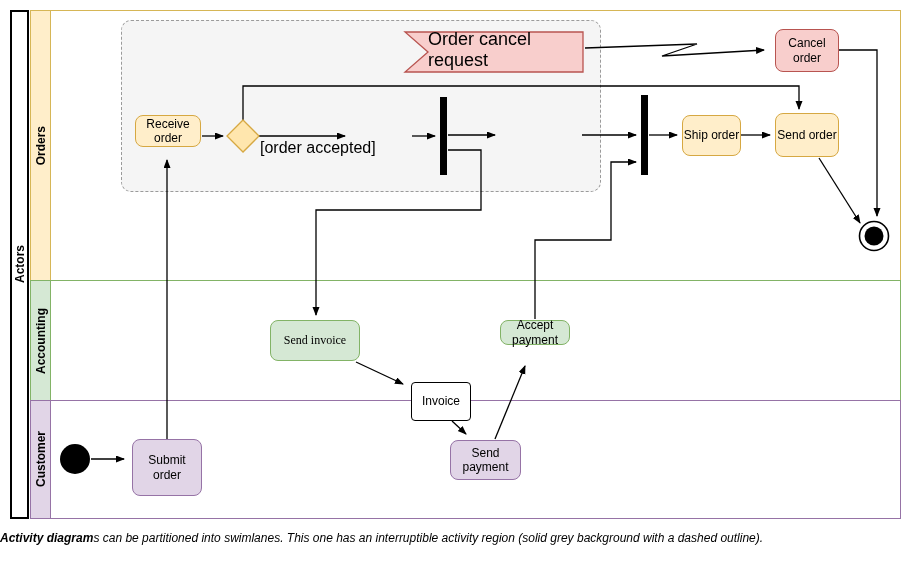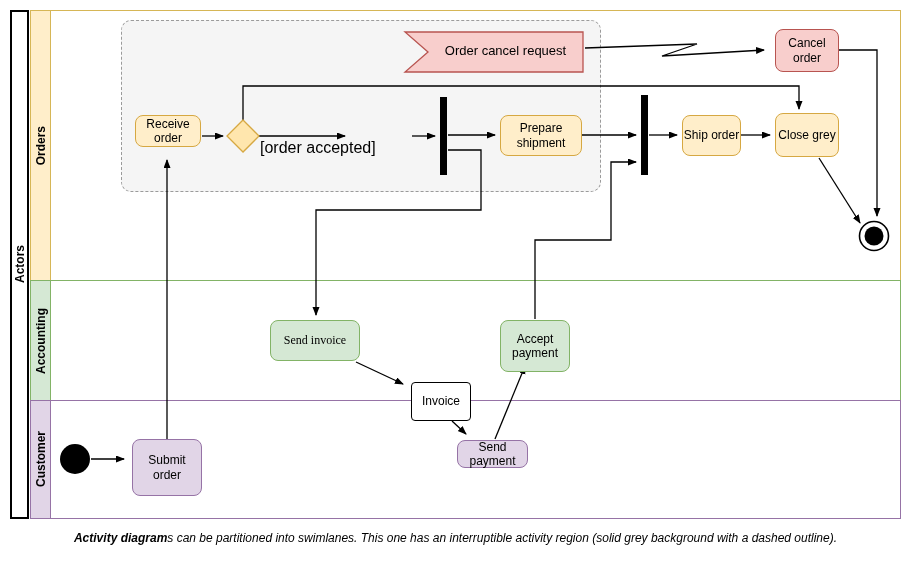--- a/index.html
+++ b/index.html
@@ -45,28 +45,28 @@
     text-align:center;font-size:12px;line-height:1.18;border:1px solid;border-radius:8px;
     box-sizing:border-box;padding:0;
   }
   .n-yellow{background:#ffeeca;border-color:#d6a842;}
   .n-green{background:#d5e8d4;border-color:#82b366;}
   .n-purple{background:#e1d5e7;border-color:#9673a6;}
   .n-pink{background:#f8cecc;border-color:#b85450;}
   .n-plain{background:#fff;border-color:#000;border-radius:4px;border-width:1.5px;}
   .signal-label{
     position:absolute;left:428px;top:32px;width:155px;height:36px;z-index:3;
-    display:flex;align-items:center;justify-content:center;font-size:13px;
+    display:flex;align-items:center;justify-content:center;font-size:18px;
   }
   .edge-label{
     position:absolute;left:260px;top:139px;z-index:3;font-size:16px;white-space:nowrap;
   }
   
   .caption{
-    position:absolute;left:0;top:531px;width:911px;text-align:center;
+    position:absolute;left:0;top:531px;width:911px;text-align:left;
     font-size:12px;font-style:italic;z-index:3;
   }
   .caption .b{font-weight:bold;}
 </style>
 </head>
 <body>
 
 <div class="stage">
 
   <div class="actors-box">
@@ -125,28 +125,27 @@
     <rect x="440" y="97" width="7" height="78" fill="#000"></rect>
     <rect x="641" y="95" width="7" height="80" fill="#000"></rect>
 
     <circle cx="75" cy="459" r="15" fill="#000"></circle>
 
     <circle cx="874" cy="236" r="14.5" fill="#fff" stroke="#000" stroke-width="1.6"></circle>
     <circle cx="874" cy="236" r="9.5" fill="#000"></circle>
   </svg>
 
   <div class="node n-yellow" style="left:135px;top:115px;width:66px;height:32px;">Receive order</div>
-  <div class="node n-yellow" style="left:500px;top:115px;width:82px;height:41px;">Prepare shipment</div>
   <div class="node n-yellow" style="left:682px;top:115px;width:59px;height:41px;">Ship order</div>
-  <div class="node n-yellow" style="left:775px;top:113px;width:64px;height:44px;">Close grey</div>
+  <div class="node n-yellow" style="left:775px;top:113px;width:64px;height:44px;">Send order</div>
   <div class="node n-pink" style="left:775px;top:29px;width:64px;height:43px;">Cancel order</div>
   <div class="node n-purple" style="left:132px;top:439px;width:70px;height:57px;">Submit order</div>
   <div class="node n-green" style="left:270px;top:320px;width:90px;height:41px;font-family:Liberation Serif, serif;">Send invoice</div>
-  <div class="node n-green" style="left:500px;top:320px;width:70px;height:52px;">Accept payment</div>
-  <div class="node n-purple" style="left:450px;top:440px;width:71px;height:28px;margin-left:7px;">Send payment</div>
+  <div class="node n-green" style="left:500px;top:320px;width:70px;height:25px;">Accept payment</div>
+  <div class="node n-purple" style="left:450px;top:440px;width:71px;height:40px;">Send payment</div>
   <div class="node n-plain" style="left:411px;top:382px;width:60px;height:39px;">Invoice</div>
 
   <div class="signal-label">Order cancel request</div>
 
   <div class="edge-label">[order accepted]</div>
 
   <div class="caption"><span class="b">Activity diagram</span><span>s can be partitioned into swimlanes. This one has an interruptible activity region (solid grey background with a dashed outline).</span></div>
 
 </div>
 

